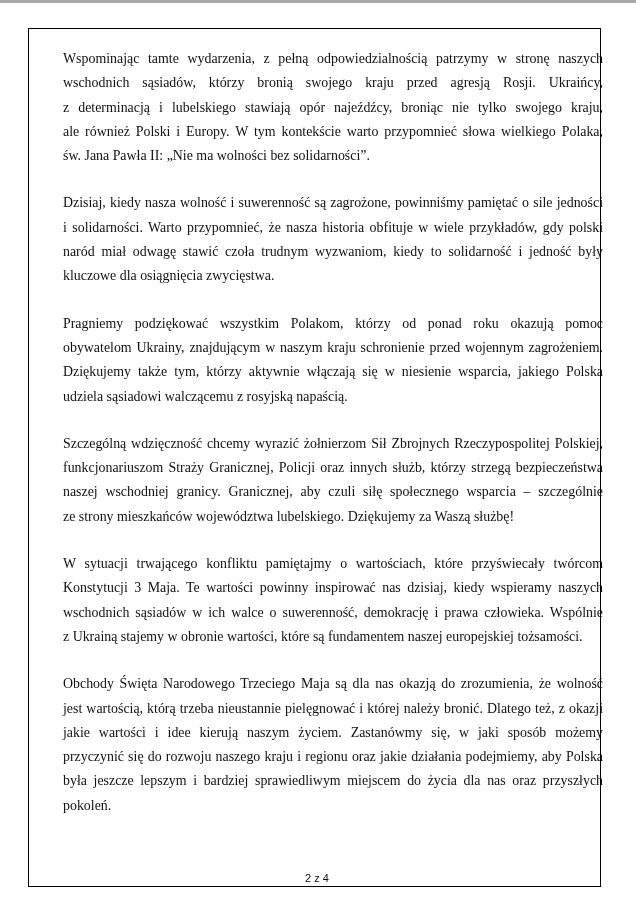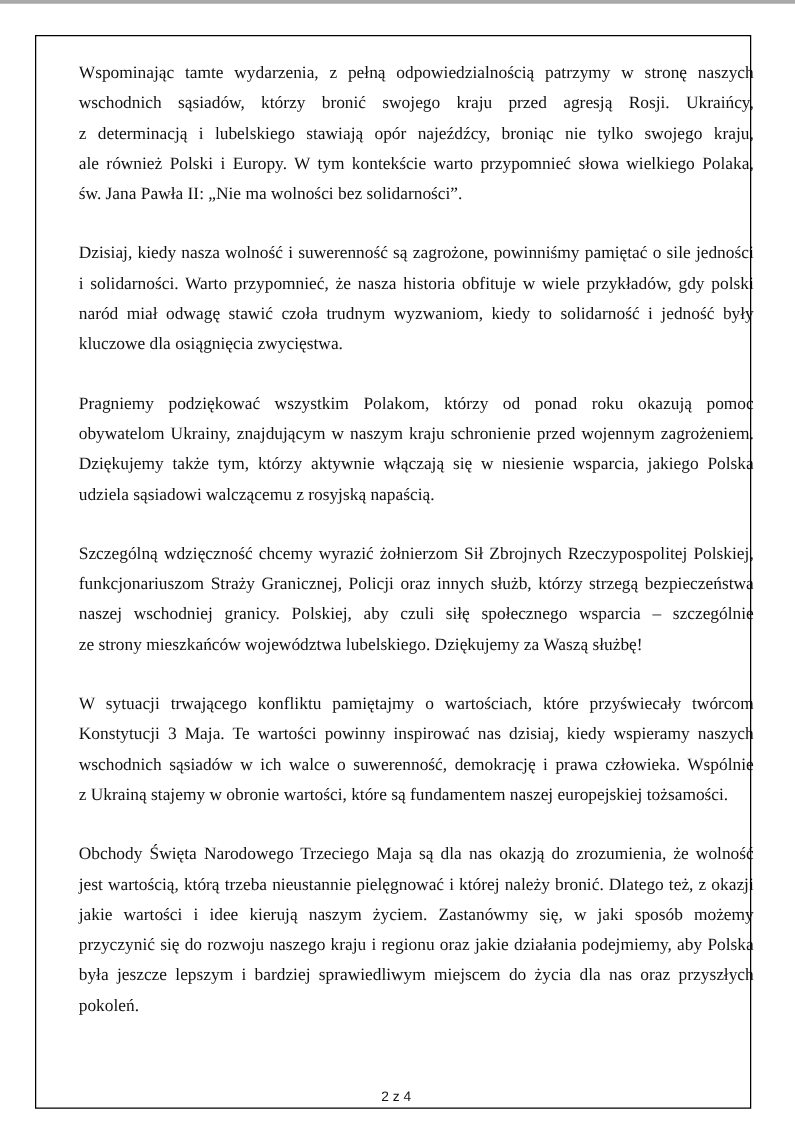--- a/index.html
+++ b/index.html
@@ -71,41 +71,41 @@
 </head>
 <body>
 
 <div class="top-bar"></div>
 
 <div class="page-frame"></div>
 
 <div class="content" id="content">
     <p class="para">
       <span class="line" style="">Wspominając tamte wydarzenia, z pełną odpowiedzialnością patrzymy w stronę naszych</span>
-      <span class="line" style="">wschodnich sąsiadów, którzy bronić swojego kraju przed agresją Rosji. Ukraińcy,</span>
+      <span class="line" style="">wschodnich sąsiadów, którzy bronią swojego kraju przed agresją Rosji. Ukraińcy,</span>
       <span class="line" style="">z determinacją i lubelskiego stawiają opór najeźdźcy, broniąc nie tylko swojego kraju,</span>
       <span class="line" style="">ale również Polski i Europy. W tym kontekście warto przypomnieć słowa wielkiego Polaka,</span>
       <span class="line last" style="">św. Jana Pawła II: „Nie ma wolności bez solidarności”.</span>
     </p>
     <p class="para">
       <span class="line" style="">Dzisiaj, kiedy nasza wolność i suwerenność są zagrożone, powinniśmy pamiętać o sile jedności</span>
       <span class="line" style="">i solidarności. Warto przypomnieć, że nasza historia obfituje w wiele przykładów, gdy polski</span>
       <span class="line" style="">naród miał odwagę stawić czoła trudnym wyzwaniom, kiedy to solidarność i jedność były</span>
       <span class="line last" style="">kluczowe dla osiągnięcia zwycięstwa.</span>
     </p>
     <p class="para">
       <span class="line" style="">Pragniemy podziękować wszystkim Polakom, którzy od ponad roku okazują pomoc</span>
       <span class="line" style="">obywatelom Ukrainy, znajdującym w naszym kraju schronienie przed wojennym zagrożeniem.</span>
       <span class="line" style="">Dziękujemy także tym, którzy aktywnie włączają się w niesienie wsparcia, jakiego Polska</span>
       <span class="line last" style="">udziela sąsiadowi walczącemu z rosyjską napaścią.</span>
     </p>
     <p class="para">
       <span class="line" style="">Szczególną wdzięczność chcemy wyrazić żołnierzom Sił Zbrojnych Rzeczypospolitej Polskiej,</span>
       <span class="line" style="">funkcjonariuszom Straży Granicznej, Policji oraz innych służb, którzy strzegą bezpieczeństwa</span>
-      <span class="line" style="">naszej wschodniej granicy. Polskiej, aby czuli siłę społecznego wsparcia – szczególnie</span>
+      <span class="line" style="">naszej wschodniej granicy. Granicznej, aby czuli siłę społecznego wsparcia – szczególnie</span>
       <span class="line last" style="">ze strony mieszkańców województwa lubelskiego. Dziękujemy za Waszą służbę!</span>
     </p>
     <p class="para">
       <span class="line" style="">W sytuacji trwającego konfliktu pamiętajmy o wartościach, które przyświecały twórcom</span>
       <span class="line" style="">Konstytucji 3 Maja. Te wartości powinny inspirować nas dzisiaj, kiedy wspieramy naszych</span>
       <span class="line" style="">wschodnich sąsiadów w ich walce o suwerenność, demokrację i prawa człowieka. Wspólnie</span>
       <span class="line last" style="">z Ukrainą stajemy w obronie wartości, które są fundamentem naszej europejskiej tożsamości.</span>
     </p>
     <p class="para">
       <span class="line" style="">Obchody Święta Narodowego Trzeciego Maja są dla nas okazją do zrozumienia, że wolność</span>

